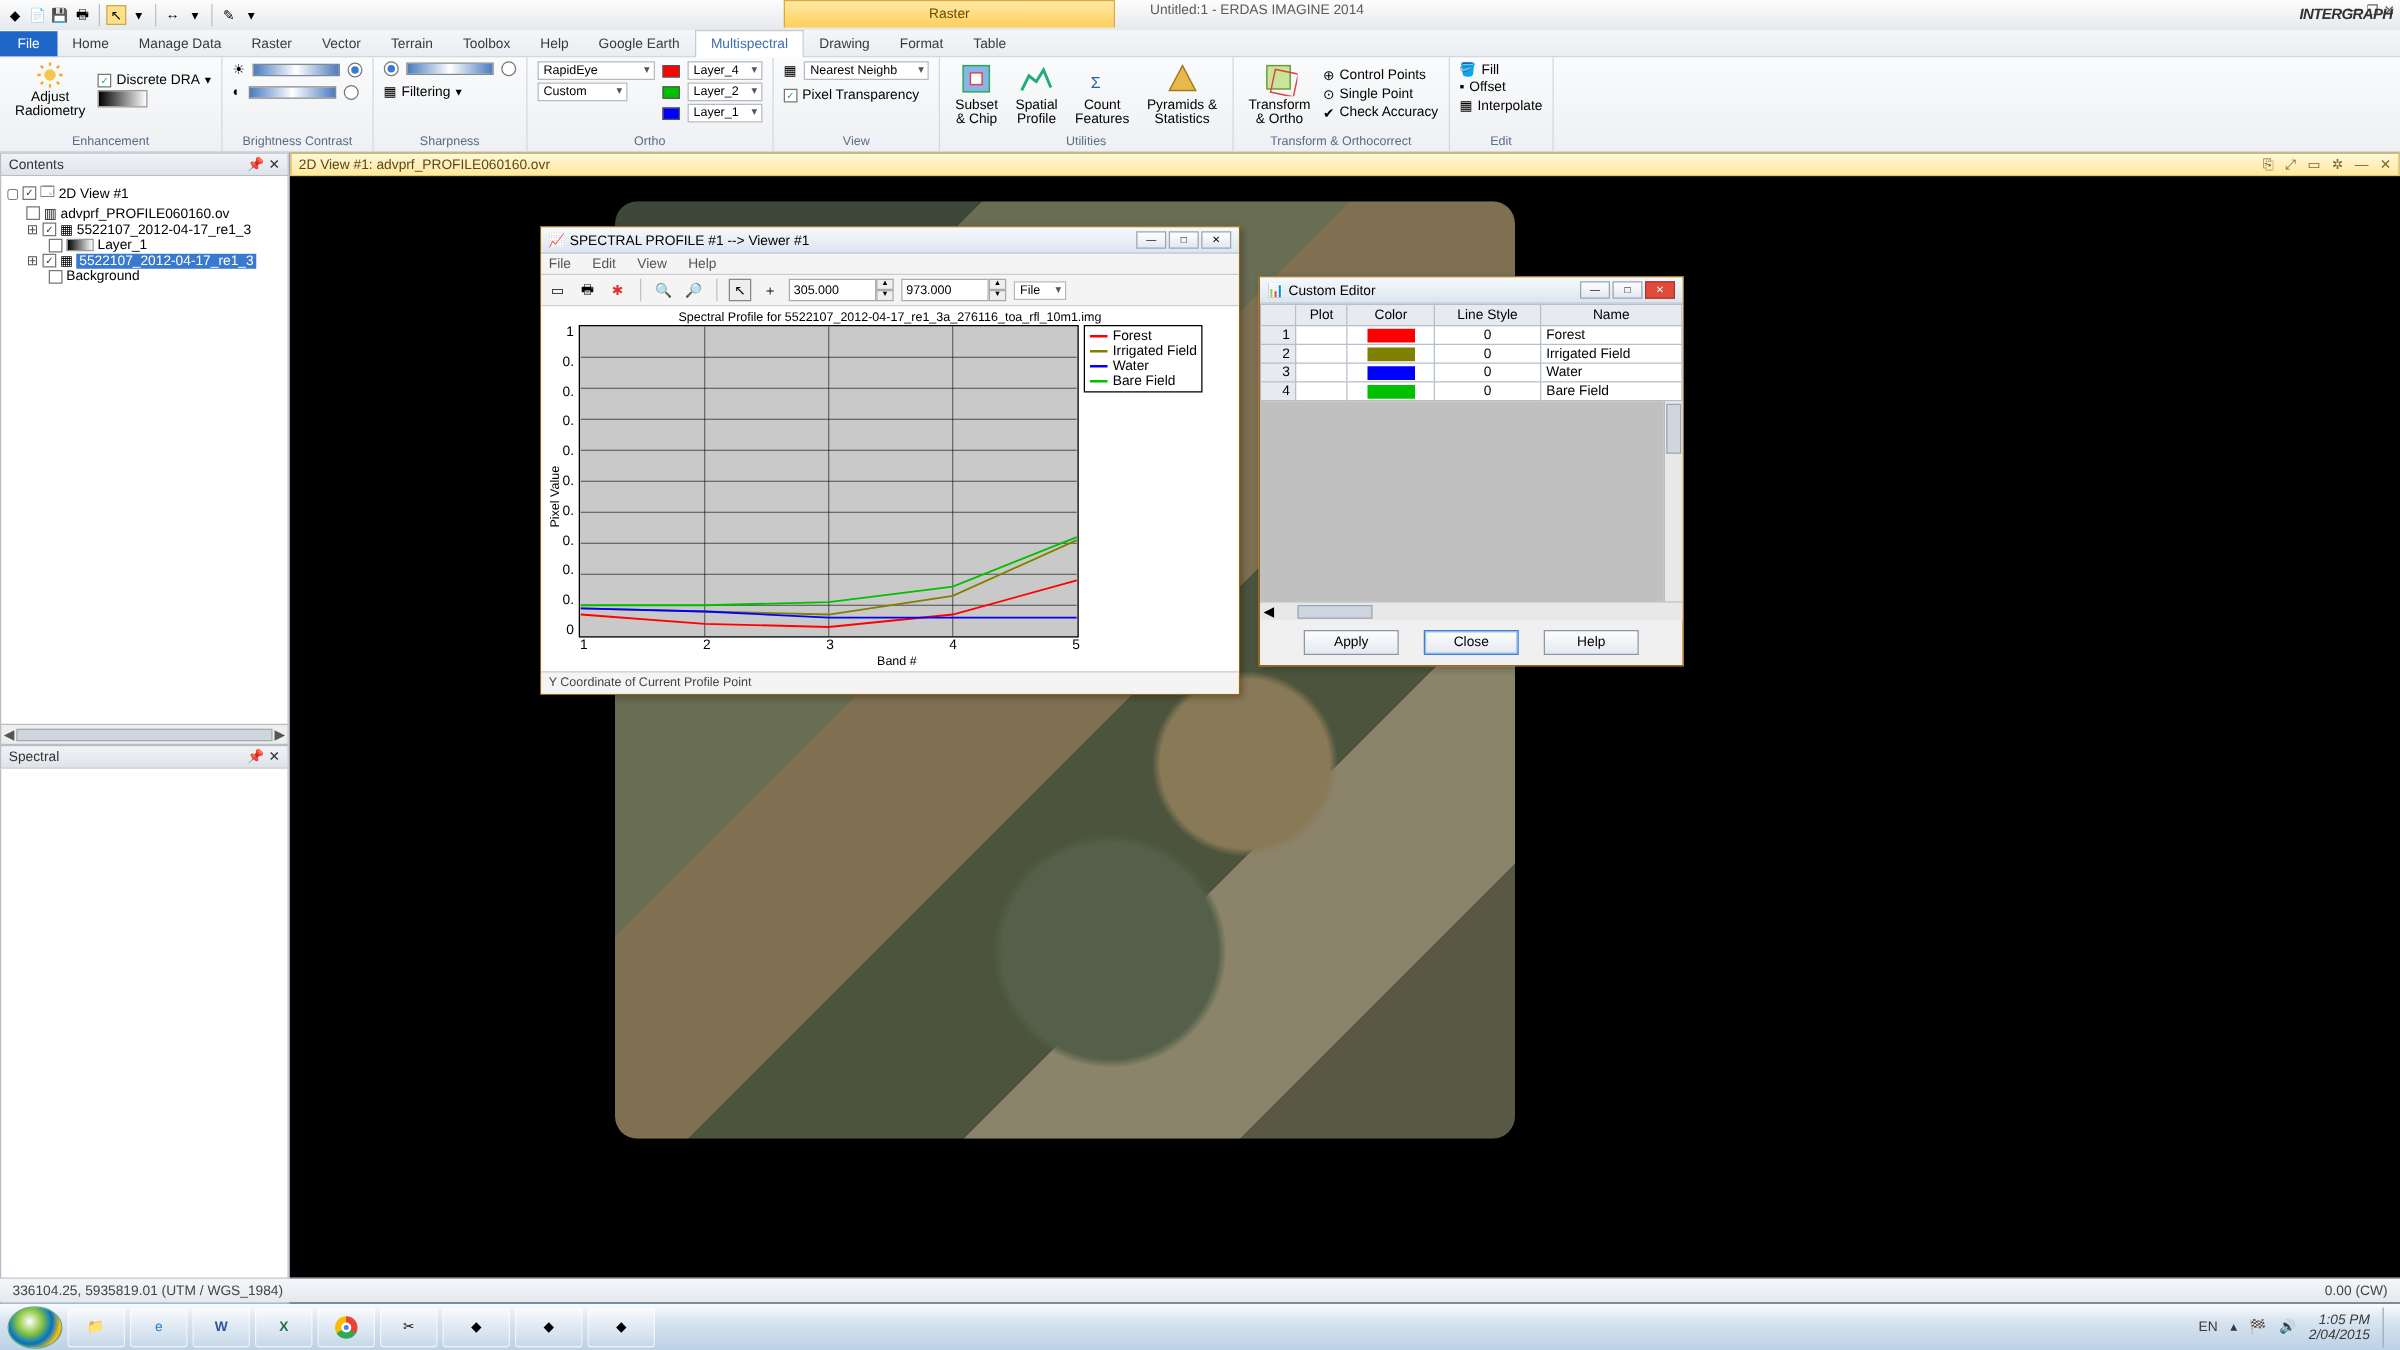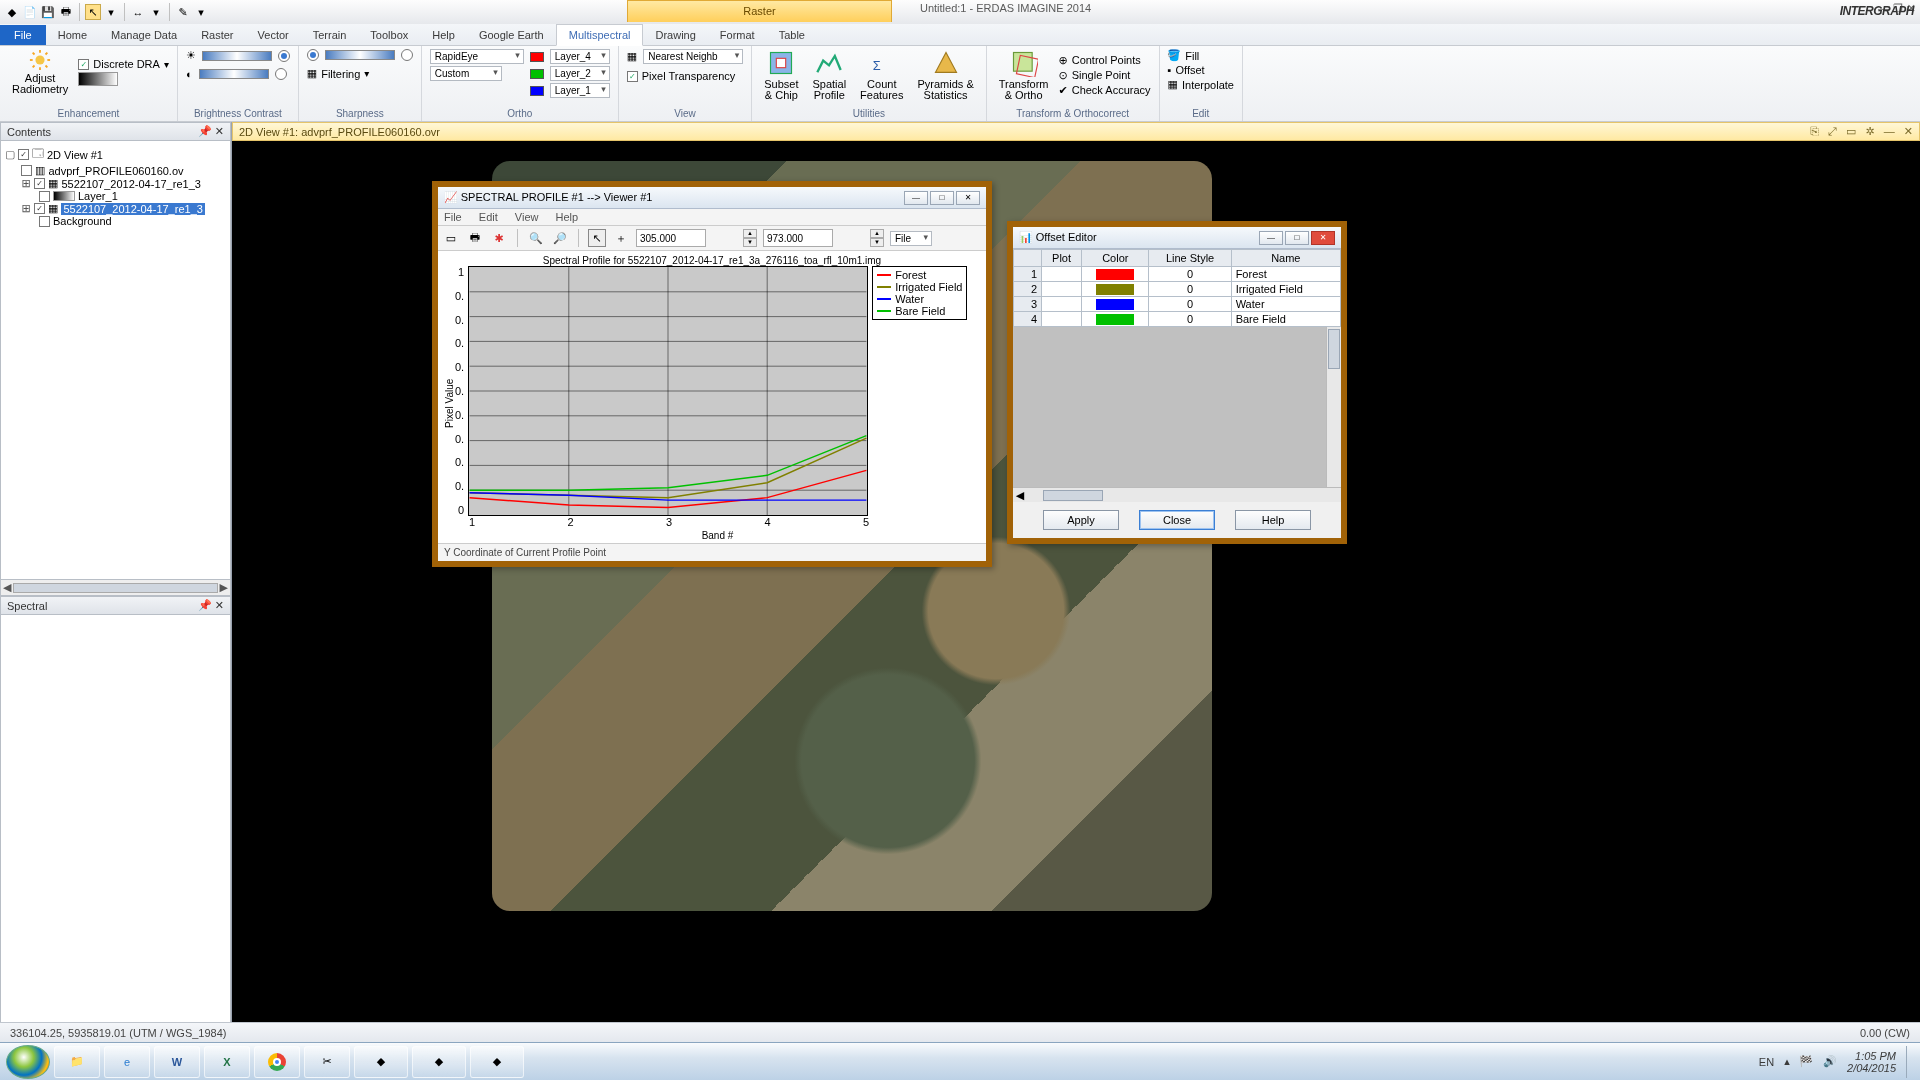--- a/index.html
+++ b/index.html
@@ -62,28 +62,28 @@
   background:
    radial-gradient(circle at 20% 30%, #6b7a52 0 8%, transparent 9%),
    radial-gradient(circle at 70% 60%, #8a7a55 0 10%, transparent 11%),
    radial-gradient(circle at 55% 80%, #55624a 0 12%, transparent 13%),
    radial-gradient(circle at 85% 25%, #a68f66 0 6%, transparent 7%),
    linear-gradient(135deg,#3f4b3a 0 20%,#6a6e53 20% 40%,#7f7150 40% 55%,#4e563e 55% 70%,#8b8468 70% 85%,#5a5a46 85% 100%);
   filter:contrast(1.05) saturate(0.9);
 }
 
 
-.win { position:absolute; background:#f0f0f0; border:6px solid #a16207; box-shadow:2px 2px 6px rgba(0,0,0,.3); }
+.win { position:absolute; background:#f0f0f0; border:1px solid #a16207; box-shadow:2px 2px 6px rgba(0,0,0,.3); }
 .win-title { background:linear-gradient(#f6f9fc,#dbe5f0); padding:3px 6px; display:flex; align-items:center; justify-content:space-between; border-bottom:1px solid #b0bccd; font-size:11px;}
 .win-title .btns span { display:inline-block; width:24px; height:14px; border:1px solid #9aa6b5; background:linear-gradient(#fff,#e2e8ef); margin-left:2px; text-align:center; font-size:8px; line-height:12px; cursor:pointer;}
 .menu { background:#f4f4f4; padding:2px 6px; border-bottom:1px solid #ccc; font-size:11px; color:#555;}
 .menu span{ margin-right:14px; cursor:pointer;}
 .toolbar { background:#f4f4f4; padding:3px 4px; display:flex; align-items:center; gap:6px; border-bottom:1px solid #ccc;}
 .toolbar .tb { width:18px; height:18px; display:inline-flex; align-items:center; justify-content:center; cursor:pointer;}
-.spin { display:flex; align-items:center;gap:37px; }
+.spin { display:flex; align-items:center; }
 .spin input { width:70px; height:18px; border:1px solid #aaa; padding:0 3px; font-size:10px;}
 .spin .ar { width:14px; display:flex; flex-direction:column;}
 .spin .ar span{ height:9px; border:1px solid #aaa; background:#eee; font-size:6px; text-align:center; line-height:7px; cursor:pointer;}
 
 .chart-zone { background:#fff; padding:4px 6px 2px 6px; }
 .chart-title { text-align:center; font-size:10px; }
 .chart-wrap { display:flex; }
 .ylab { writing-mode:vertical-rl; transform:rotate(180deg); font-size:10px; text-align:center; padding:40px 0;}
 .plot { position:relative; flex:1; }
 svg.plotsvg { background:#c9c9c9; border:1px solid #000; }
@@ -517,21 +517,21 @@
                 </div>
               <div class="xlab">Band #</div>
             </div>
           </div>
         </div>
         <div class="statusline">Y Coordinate of Current Profile Point</div>
       </div>
 
       <div class="win" style="left:775px; top:80px; width:340px">
         <div class="win-title">
-          <span><span>📊</span> <span>Offset Editor</span></span>
+          <span><span>📊</span> <span>Custom Editor</span></span>
           <span class="btns"><span>—</span><span>□</span><span style="background:#e04b3c;color:#fff;border-color:#b03428">✕</span></span>
         </div>
         <div style="position:relative">
           <table class="le-table">
             <tbody>
                 <tr>
               <th style="width:28px"></th>
               <th>Plot</th>
               <th>Color</th>
               <th>Line Style</th>

